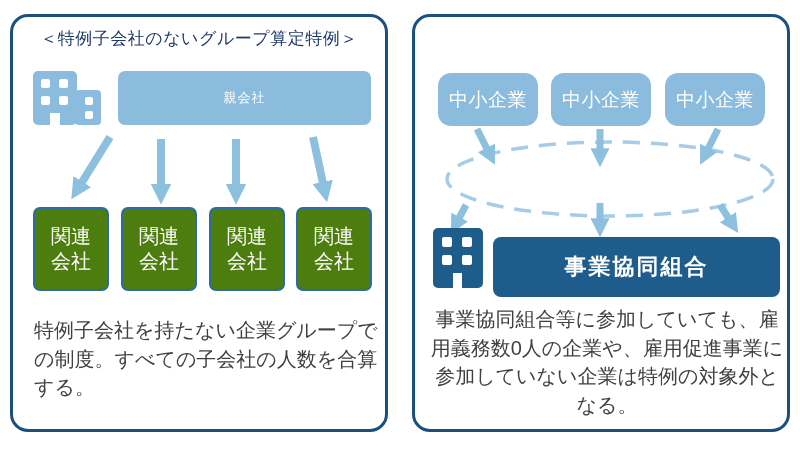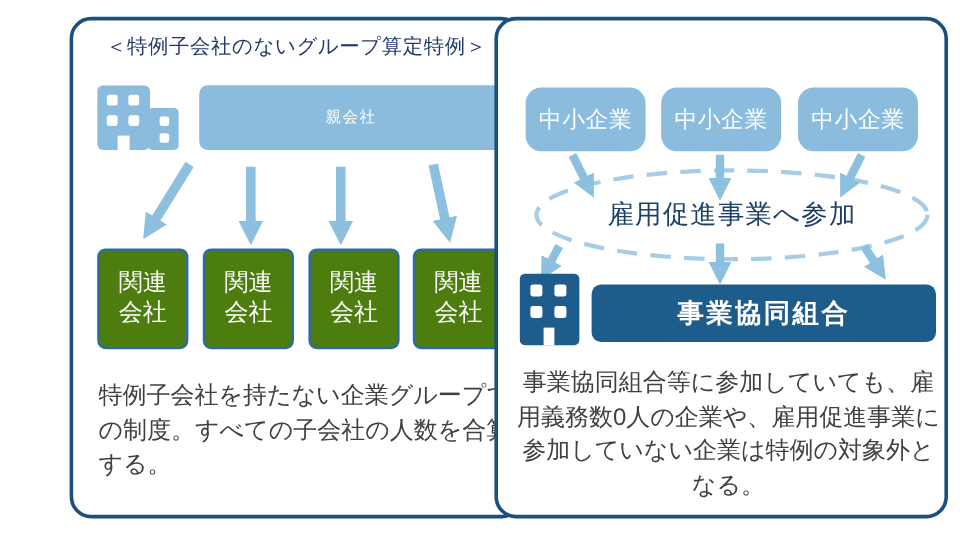--- a/index.html
+++ b/index.html
@@ -6,41 +6,41 @@
   body{
     width:800px;height:449px;position:relative;overflow:hidden;
     font-family:"Liberation Sans","DejaVu Sans",sans-serif;
     -webkit-font-smoothing:antialiased;
   }
   .panel{
     position:absolute;top:14px;width:378px;height:418px;
     border:3px solid #1b4f7e;border-radius:18px;background:#ffffff;
     box-sizing:border-box;
   }
-  .panel.left{left:10px;margin-left:48px;}
+  .panel.left{left:10px;}
   .panel.right{left:412px;}
   .panel-title{
     position:absolute;top:10px;left:0;width:100%;
     text-align:center;font-size:17px;letter-spacing:.5px;
     color:#20386b;white-space:nowrap;
   }
   .fillbox{
     position:absolute;background:#8bbcdd;border-radius:7px;
     display:flex;align-items:center;justify-content:center;
     color:#ffffff;box-sizing:border-box;
   }
   .parent-box{left:105px;top:54px;width:253px;height:54px;font-size:13px;letter-spacing:1px;}
   .child-box{
     top:190px;width:76px;height:84px;background:#4d7c0f;
     border:2px solid #2d6ba3;font-size:20px;line-height:1.25;
     text-align:center;white-space:pre-line;border-radius:7px;
   }
   .sme-box{top:56px;width:100px;height:53px;font-size:19px;letter-spacing:.5px;border-radius:13px;}
   .coop-box{
-    left:78px;top:220px;width:287px;height:48px;background:#1e5c8c;
+    left:78px;top:220px;width:287px;height:60px;background:#1e5c8c;
     font-size:22px;font-weight:bold;letter-spacing:2px;border-radius:8px;
   }
   .desc{
     position:absolute;font-size:20px;line-height:1.43;color:#404040;
     text-align:left;word-break:break-all;
   }
   .left-desc{left:21px;top:299px;width:358px;}
   .right-desc{left:15px;top:288px;width:354px;text-align:center;}
   .diagram-svg{position:absolute;left:0;top:0;width:378px;height:418px;pointer-events:none;}
   .icon-wrap{position:absolute;}
@@ -129,21 +129,20 @@
     <g stroke="#8cc0de" stroke-width="7" fill="none">
       <line x1="62" y1="112" x2="74" y2="136" marker-end="url(#ahR)"></line>
       <line x1="185" y1="112" x2="185" y2="137" marker-end="url(#ahR)"></line>
       <line x1="303" y1="112" x2="291" y2="136" marker-end="url(#ahR)"></line>
       <line x1="51" y1="188" x2="42" y2="205" marker-end="url(#ahR)"></line>
       <line x1="185" y1="186" x2="185" y2="207" marker-end="url(#ahR)"></line>
       <line x1="305" y1="188" x2="316" y2="205" marker-end="url(#ahR)"></line>
     </g>
   </svg>
 
-  <div class="ellipse-label">雇用促進事業へ参加</div>
 
   <div class="icon-wrap" style="left:18px;top:211px;width:50px;height:60px;">
     <svg width="50" height="60" viewBox="0 0 50 60">
       <rect x="0" y="0" width="50" height="60" rx="5" fill="#1e5c8c"></rect>
       <rect x="9" y="9" width="10" height="10" rx="2" fill="#ffffff"></rect>
       <rect x="29" y="9" width="10" height="10" rx="2" fill="#ffffff"></rect>
       <rect x="9" y="27" width="10" height="10" rx="2" fill="#ffffff"></rect>
       <rect x="29" y="27" width="10" height="10" rx="2" fill="#ffffff"></rect>
       <rect x="20" y="45" width="9" height="15" fill="#ffffff"></rect>
     </svg>

